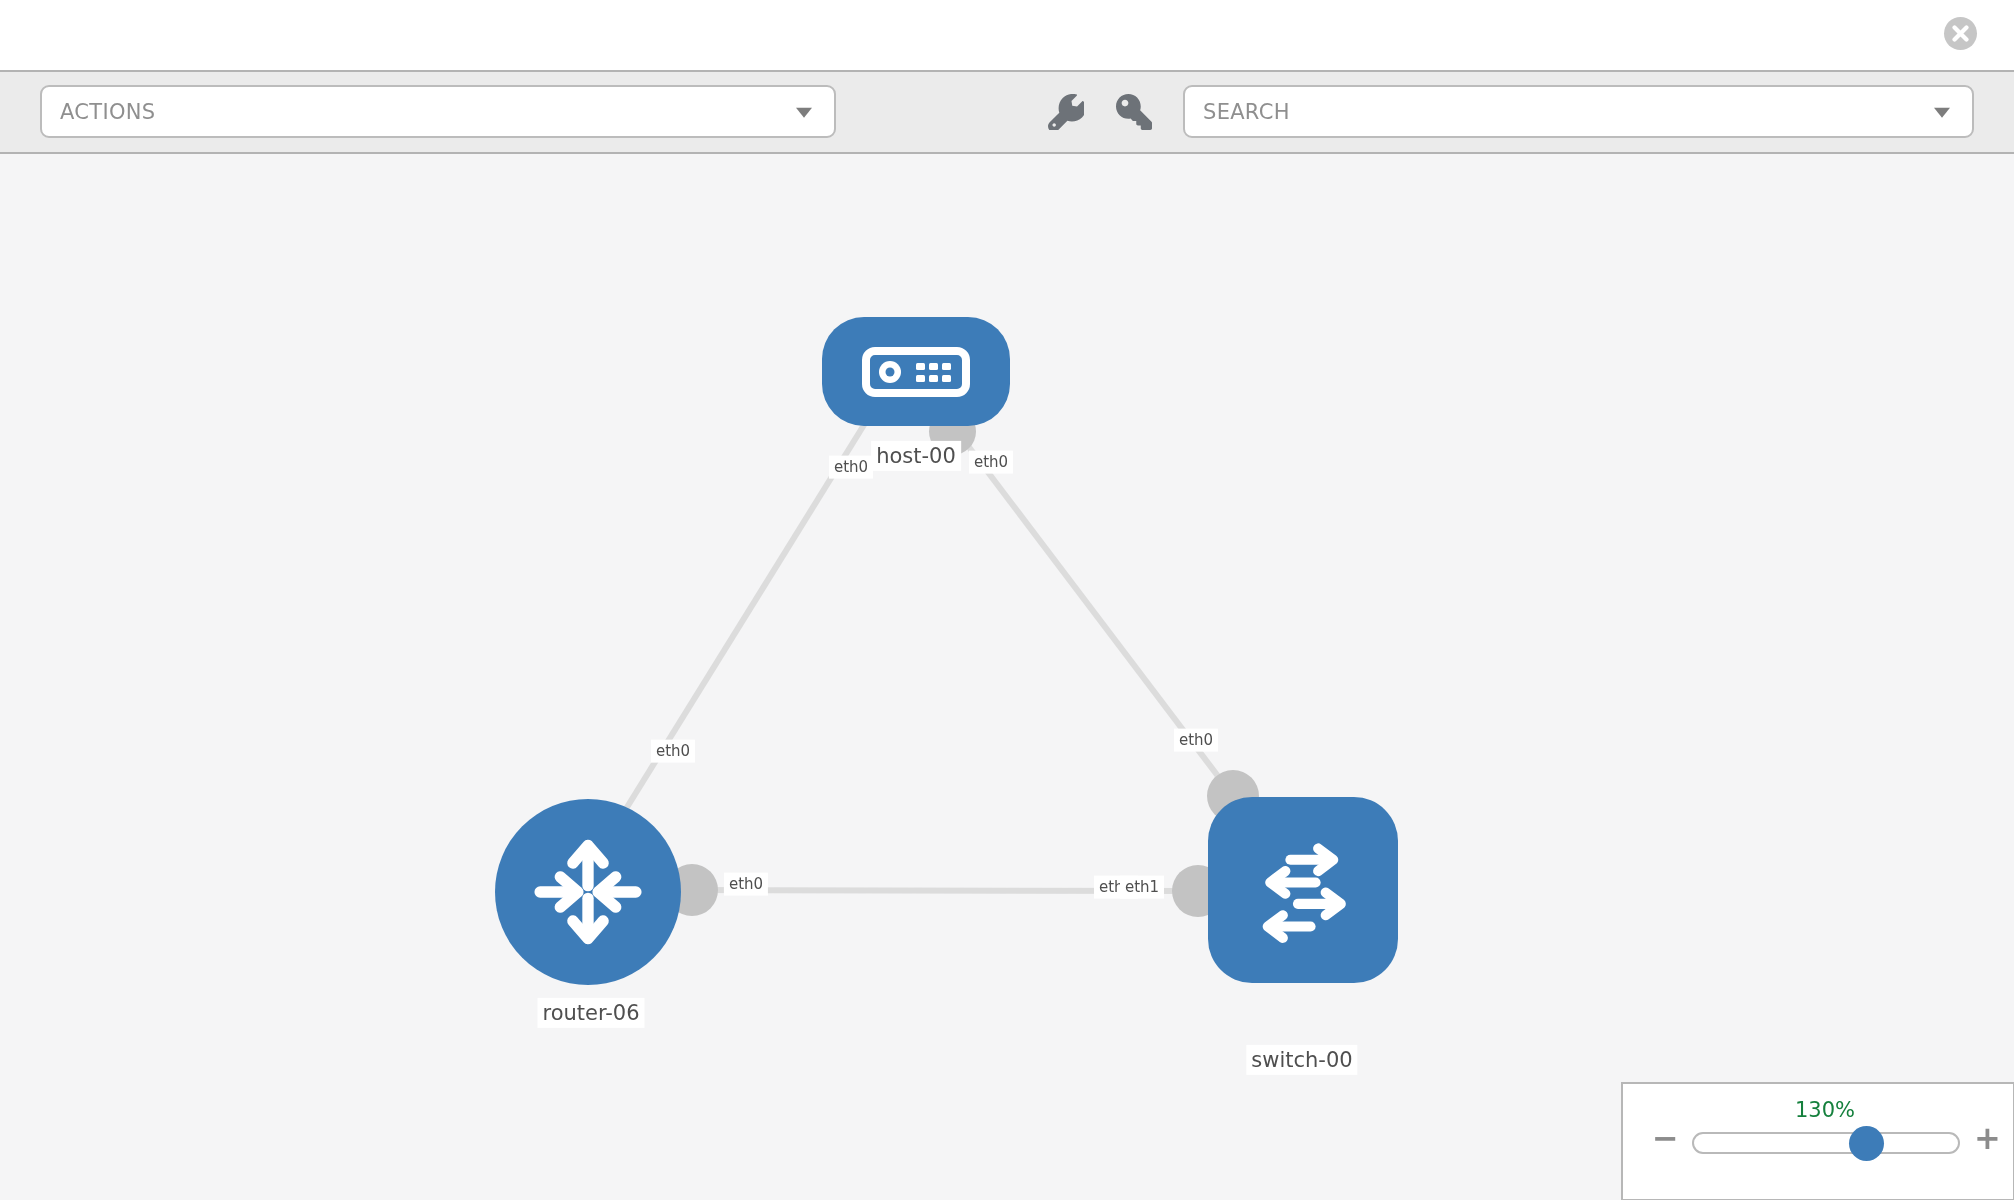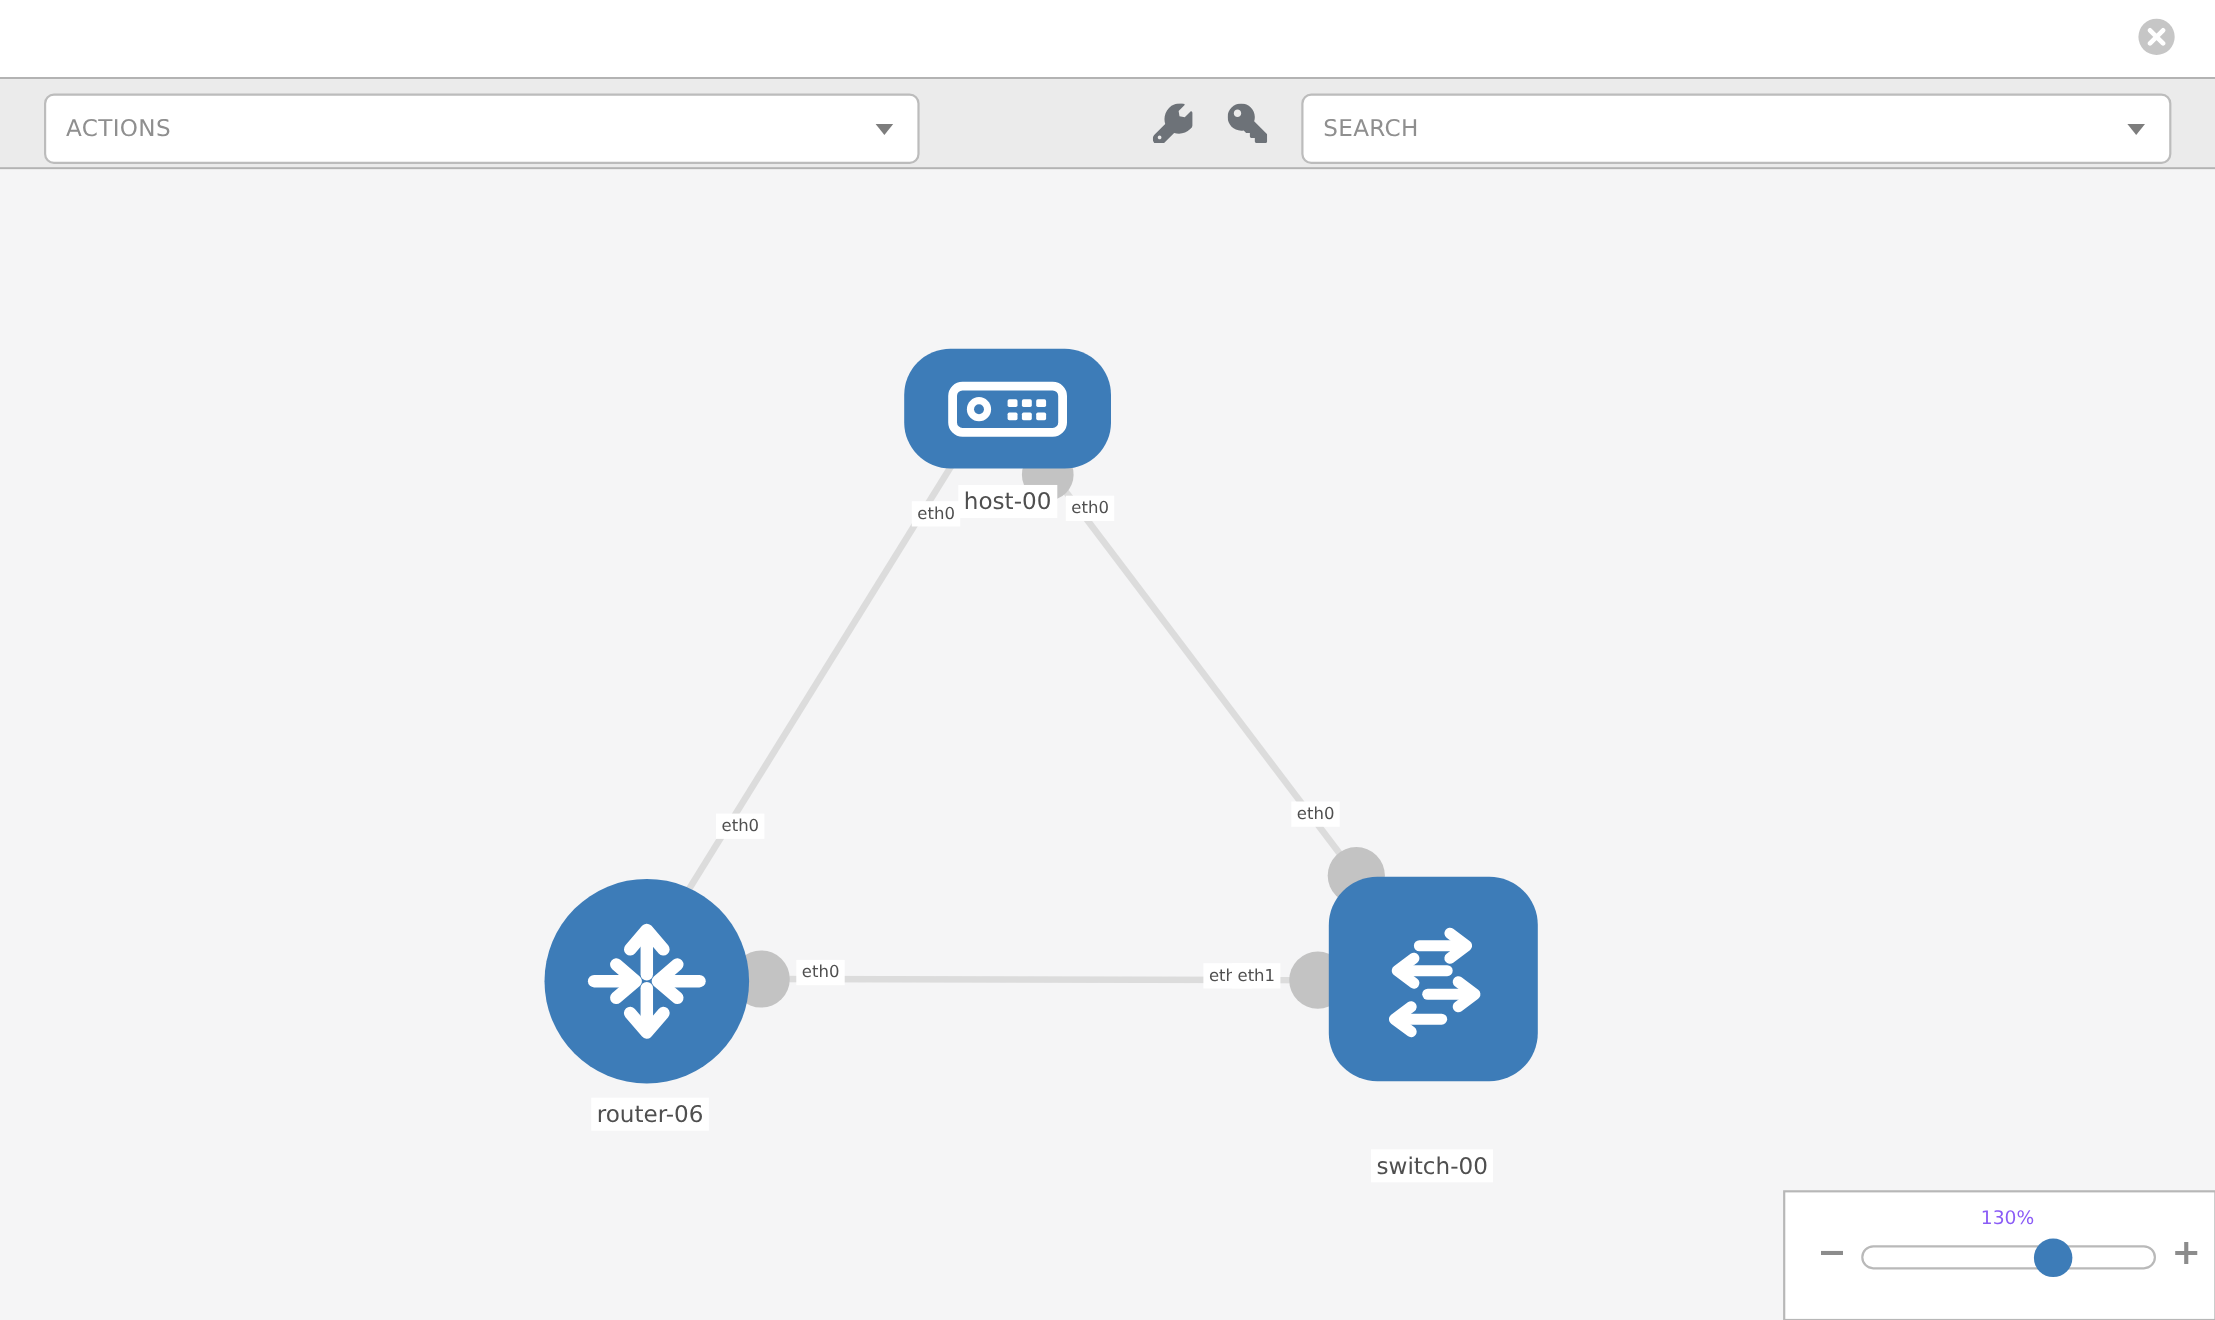--- a/index.html
+++ b/index.html
@@ -20,21 +20,21 @@
   .close-btn{
     position:absolute;right:37px;top:17px;width:33px;height:33px;border-radius:50%;
     background:#c6c6c6;cursor:pointer;display:flex;align-items:center;justify-content:center;
   }
   
   .toolbar{
     position:absolute;left:0;top:72px;width:100%;height:80px;
     background:#ebebeb;border-bottom:2px solid #b3b3b3;
   }
   .dropdown{
-    position:absolute;top:13px;height:64px;background:#ffffff;
+    position:absolute;top:13px;height:53px;background:#ffffff;
     border:2px solid #bcbcbc;border-radius:9px;box-sizing:border-box;
     display:flex;align-items:center;cursor:pointer;
   }
   .dropdown .dd-label{
     margin-left:18px;font-size:21px;color:#8f8f8f;letter-spacing:0.3px;
   }
   .caret{
     position:absolute;right:22px;top:50%;transform:translateY(-42%);
     width:0;height:0;border-left:8px solid transparent;border-right:8px solid transparent;
     border-top:10px solid #7d7d7d;
@@ -66,21 +66,21 @@
   .node-chip{font-size:21px;transform:translate(-50%,-50%);}
   .if-chip{font-size:15px;transform:translate(-50%,-50%);}
   .if-chip.edgepos{transform:translate(0,-50%);}
   
   .zoom-panel{
     position:absolute;left:1621px;top:928px;width:394px;height:119px;
     background:#ffffff;border:2px solid #b7b7b7;box-sizing:border-box;z-index:5;
   }
   .zoom-level{
     position:absolute;left:202px;top:14px;transform:translateX(-50%);
-    font-size:17px;color:#8b5cf6;
+    font-size:21px;color:#15803d;
   }
   .zoom-btn{
     position:absolute;top:38px;font-size:32px;font-weight:bold;color:#8c8c8c;
     cursor:pointer;line-height:1;
   }
   .zoom-minus{left:29px;}
   .zoom-plus{left:351px;}
   .zoom-track{
     position:absolute;left:69px;top:48px;width:268px;height:22px;
     border:2px solid #b9b9b9;border-radius:13px;background:#ffffff;

